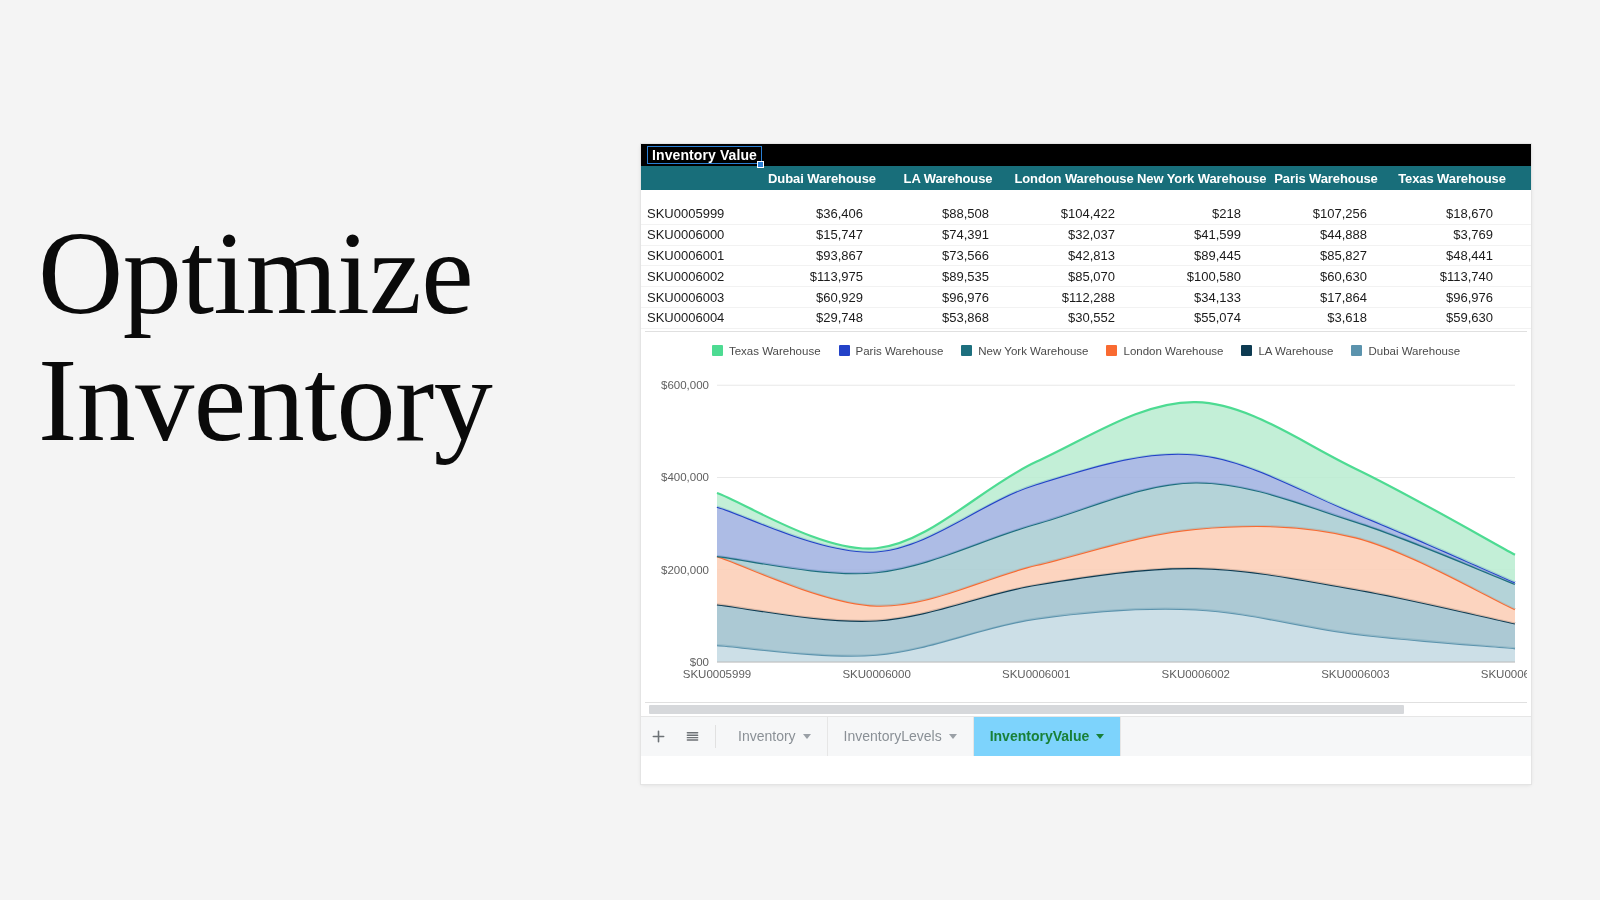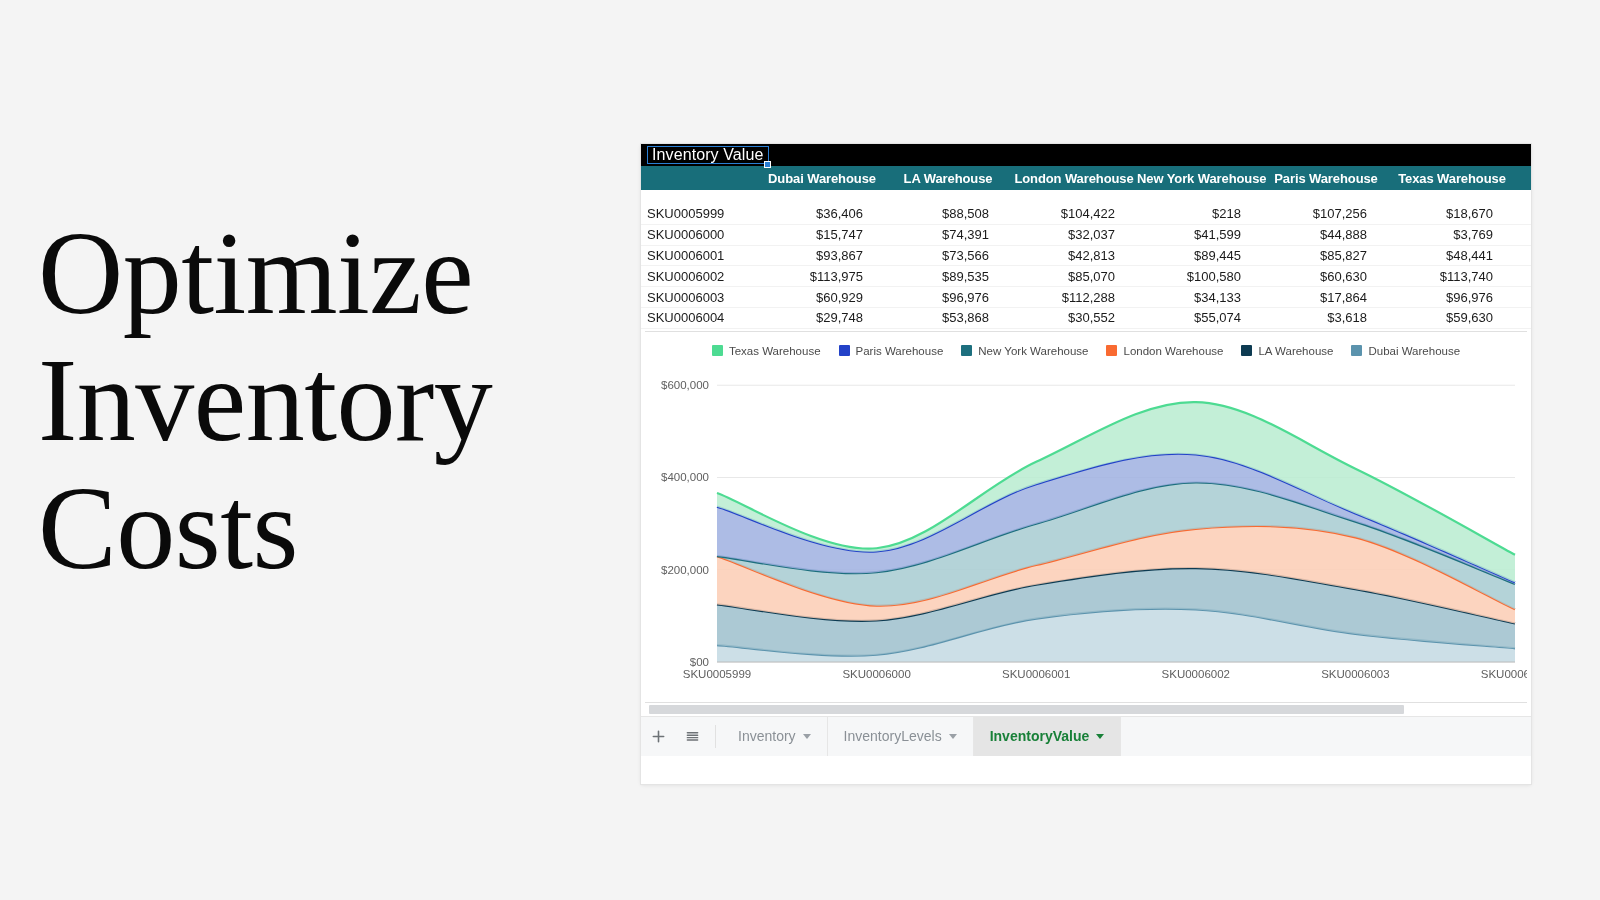--- a/index.html
+++ b/index.html
@@ -56,22 +56,22 @@
     margin-left: 6px;
     height: 18px;
     min-width: 104px;
     background: #000;
     border: 1.5px solid #2a7fd4;
     display: flex; align-items: center;
     padding: 0 4px;
   }
   .name-cell span {
     color: #ffffff;
-    font-size: 16px;
-    font-weight: 400;
+    font-size: 14px;
+    font-weight: 700;
     white-space: nowrap;
     letter-spacing: 0.1px;
   }
   .fill-handle {
     position: absolute;
     right: -3.5px; bottom: -4.5px;
     width: 7px; height: 7px;
     background: #2a7fd4;
     border: 1px solid #ffffff;
   }
@@ -166,21 +166,21 @@
   .tb-sep { width: 1px; background: #e1e1e1; margin: 8px 6px; }
   .tab {
     display: flex; align-items: center; gap: 7px;
     padding: 0 16px;
     font-size: 14px;
     color: #8a9096;
     border-right: 1px solid #e6e6e6;
     white-space: nowrap;
   }
   .tab.active {
-    background: #e5e5e5;
+    background: #7dd3fc;
     color: #188038;
     font-weight: 600;
   }
   .caret {
     width: 0; height: 0;
     border-left: 4.5px solid transparent;
     border-right: 4.5px solid transparent;
     border-top: 5px solid #9aa0a6;
     display: inline-block;
   }
@@ -190,21 +190,20 @@
   .grid-line { stroke: #e8e8e8; stroke-width: 1; }
 </style>
 </head>
 <body>
 
 <div class="slide">
 
   <div class="title-block">
     <div class="title-line">Optimize</div>
     <div class="title-line">Inventory</div>
-    <div class="title-line">Costs</div>
   </div>
 
   <div class="sheet-panel">
 
     <div class="sheet-topbar">
       <div class="name-cell">
         <span>Inventory Value</span>
         <div class="fill-handle"></div>
       </div>
     </div>

